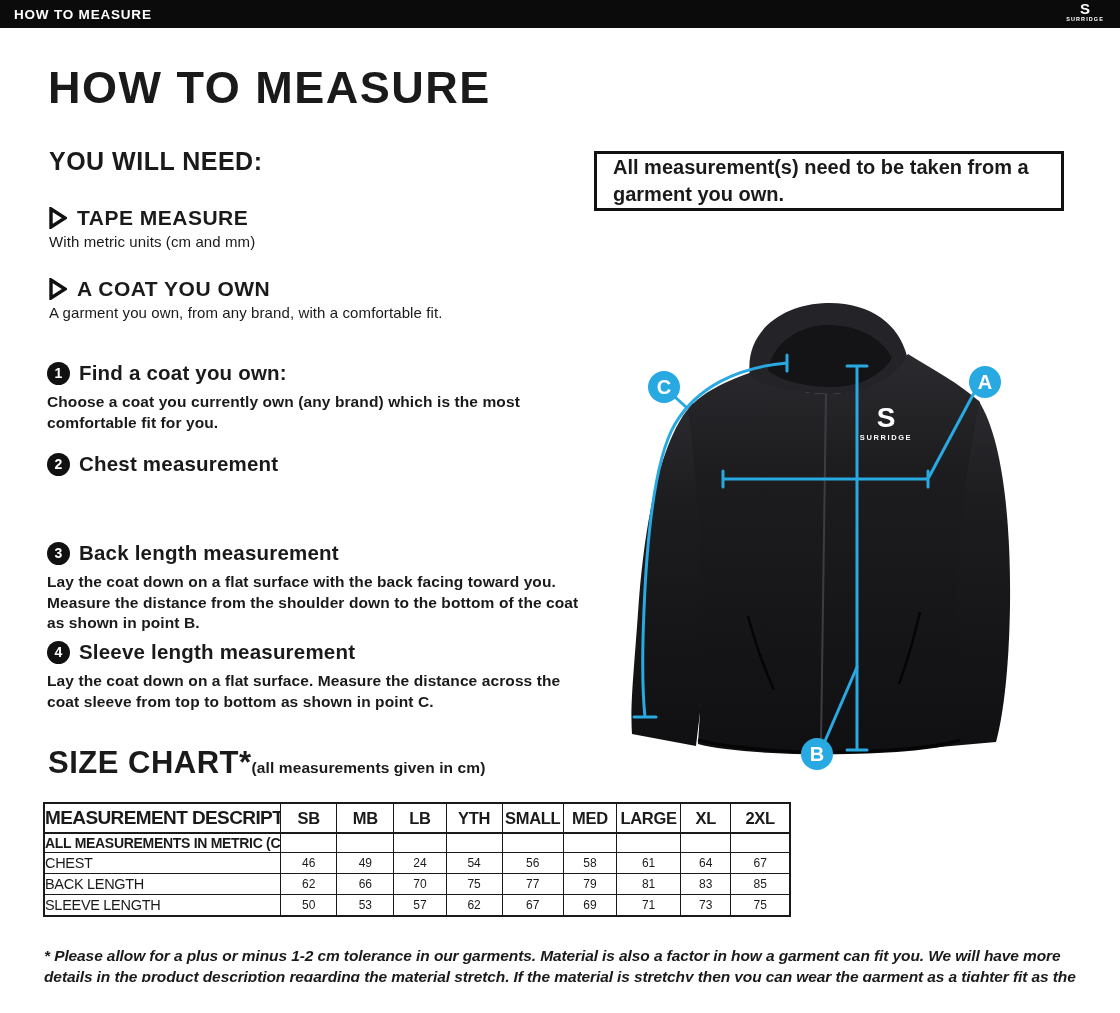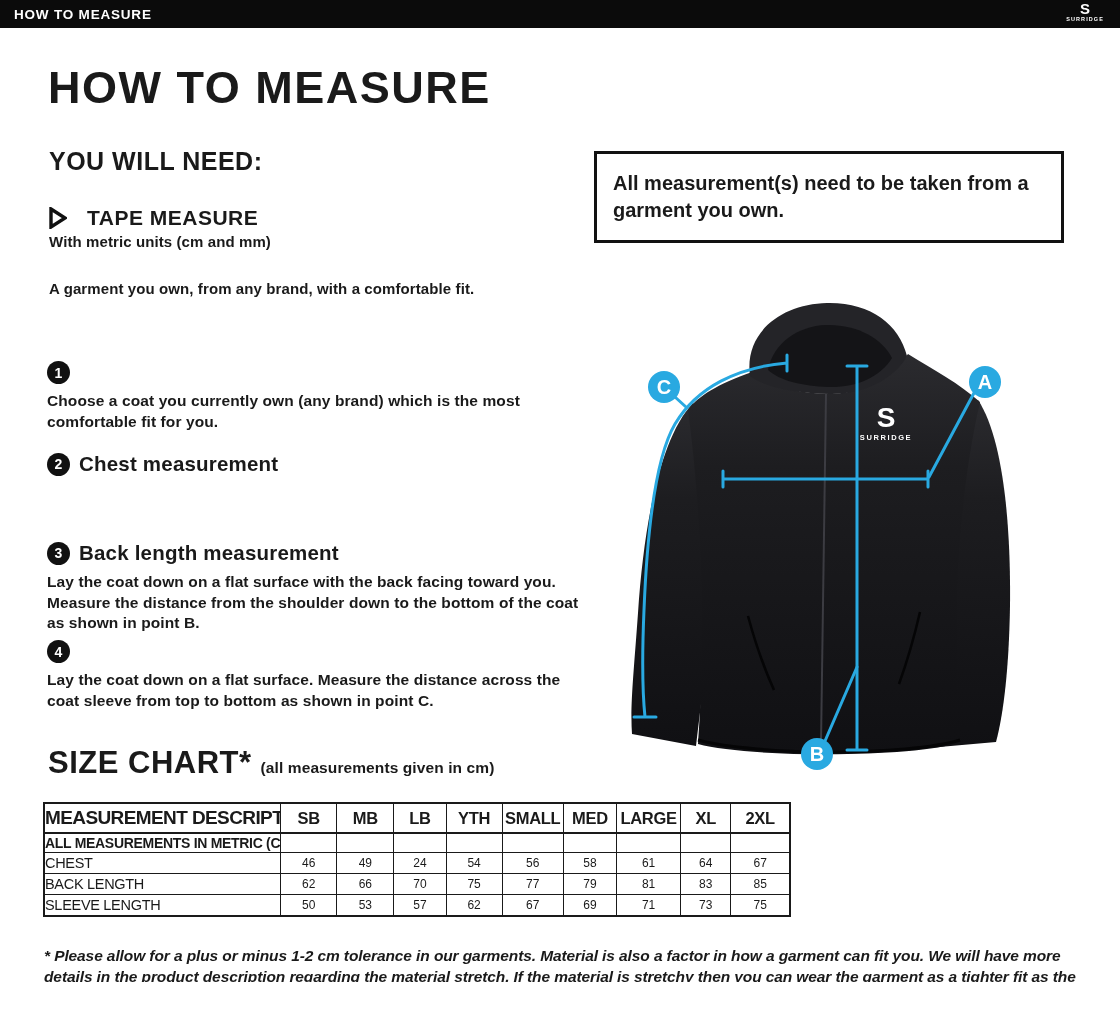--- a/index.html
+++ b/index.html
@@ -14,43 +14,43 @@
   .topbar-logo{position:absolute;right:16px;top:1px;text-align:center;color:#fff;line-height:1;}
   .topbar-logo .logo-s{display:block;font-size:15px;font-weight:900;letter-spacing:0;}
   .topbar-logo .logo-word{display:block;font-size:5.5px;font-weight:700;letter-spacing:1.1px;margin-top:1px;}
 
   
   .h1{left:48px;top:62px;font-size:45px;font-weight:900;letter-spacing:1.5px;white-space:nowrap;}
   .h2{left:49px;top:147px;font-size:25px;font-weight:900;letter-spacing:.5px;}
 
   
   .need{left:49px;width:560px;}
-  .need-row{display:flex;align-items:center;gap:20px;}
+  .need-row{display:flex;align-items:center;gap:10px;}
   .need-title{font-size:21px;font-weight:900;letter-spacing:.5px;}
-  .need-desc{font-size:15px;font-weight:700;margin-top:3px;letter-spacing:.1px;}
+  .need-desc{font-size:15px;font-weight:400;margin-top:3px;letter-spacing:.1px;}
 
   
   .step{left:47px;width:545px;}
   .step-head{display:flex;align-items:center;gap:9px;}
   .step-num{width:23px;height:23px;border-radius:50%;background:#111;color:#fff;
             font-size:14px;font-weight:800;display:flex;align-items:center;justify-content:center;flex:0 0 23px;}
   .step-title{font-size:20.5px;font-weight:800;letter-spacing:.2px;}
   .step-desc{margin-top:7px;font-size:15.5px;font-weight:700;line-height:20.5px;letter-spacing:.1px;}
 
   
   .callout{left:594px;top:151px;width:470px;box-sizing:border-box;border:3.5px solid #111;
-           padding:16px 16px;font-size:20px;font-weight:800;line-height:27px;background:#fff;}
+           padding:0 16px;font-size:20px;font-weight:800;line-height:27px;background:#fff;}
 
   
   .diagram{left:598px;top:288px;width:515px;height:515px;}
 
   
   .sc-head{left:48px;top:745px;display:flex;align-items:baseline;}
   .sc-title{font-size:31px;font-weight:900;letter-spacing:.5px;}
-  .sc-sub{font-size:15.5px;font-weight:800;margin-left:9px;letter-spacing:.1px;}
+  .sc-sub{font-size:15.5px;font-weight:800;letter-spacing:.1px;}
 
   table.sizes{position:absolute;left:43px;top:802px;width:748px;border-collapse:collapse;
               table-layout:fixed;background:#fff;border:2.5px solid #1a1a1a;}
   table.sizes th,table.sizes td{border:1.6px solid #1a1a1a;overflow:hidden;white-space:nowrap;padding:0;}
   table.sizes thead th{border-bottom:2.3px solid #1a1a1a;height:28px;}
   th.c-desc{text-align:left;padding-left:5px;font-size:19px;font-weight:800;letter-spacing:-.6px;}
   th.c-size{font-size:16.5px;font-weight:800;letter-spacing:-.3px;text-align:center;}
   td.note{font-size:14px;font-weight:800;letter-spacing:-.3px;padding-left:5px;height:18px;}
   td.rlabel{font-size:14.5px;font-weight:400;letter-spacing:-.3px;padding-left:5px;height:20px;}
   td.val{font-size:12px;text-align:center;font-weight:400;}
@@ -80,26 +80,33 @@
     <div class="need-row">
       <svg width="18" height="22" viewBox="0 0 18 22">
         <polygon points="2,2 16,11 2,20" fill="none" stroke="#111" stroke-width="3.4" stroke-linejoin="miter"></polygon>
       </svg>
       <span class="need-title">TAPE MEASURE</span>
     </div>
     <div class="need-desc">With metric units (cm and mm)</div>
   </div>
 
   <div class="abs need" style="top:277px;">
+    <div class="need-row">
+      <svg width="18" height="22" viewBox="0 0 18 22">
+        <polygon points="2,2 16,11 2,20" fill="none" stroke="#111" stroke-width="3.4" stroke-linejoin="miter"></polygon>
+      </svg>
+      <span class="need-title">A COAT YOU OWN</span>
+    </div>
     <div class="need-desc">A garment you own, from any brand, with a comfortable fit.</div>
   </div>
 
   <div class="abs step" style="top:361px;">
     <div class="step-head">
       <span class="step-num">1</span>
+      <span class="step-title">Find a coat you own:</span>
     </div>
     <div class="step-desc">Choose a coat you currently own (any brand) which is the most comfortable fit for you.</div>
   </div>
 
   <div class="abs step" style="top:452px;">
     <div class="step-head">
       <span class="step-num">2</span>
       <span class="step-title">Chest measurement</span>
     </div>
   </div>
@@ -108,20 +115,21 @@
     <div class="step-head">
       <span class="step-num">3</span>
       <span class="step-title">Back length measurement</span>
     </div>
     <div class="step-desc">Lay the coat down on a flat surface with the back facing toward you. Measure the distance from the shoulder down to the bottom of the coat as shown in point B.</div>
   </div>
 
   <div class="abs step" style="top:640px;">
     <div class="step-head">
       <span class="step-num">4</span>
+      <span class="step-title">Sleeve length measurement</span>
     </div>
     <div class="step-desc">Lay the coat down on a flat surface. Measure the distance across the coat sleeve from top to bottom as shown in point C.</div>
   </div>
 
   <div class="abs callout">All measurement(s) need to be taken from a garment you own.</div>
 
   <svg class="abs diagram" viewBox="0 0 515 515">
     <defs>
       <linearGradient id="jg" x1="0" y1="0" x2="0" y2="1">
         <stop offset="0" stop-color="#2b2b2f"></stop>

